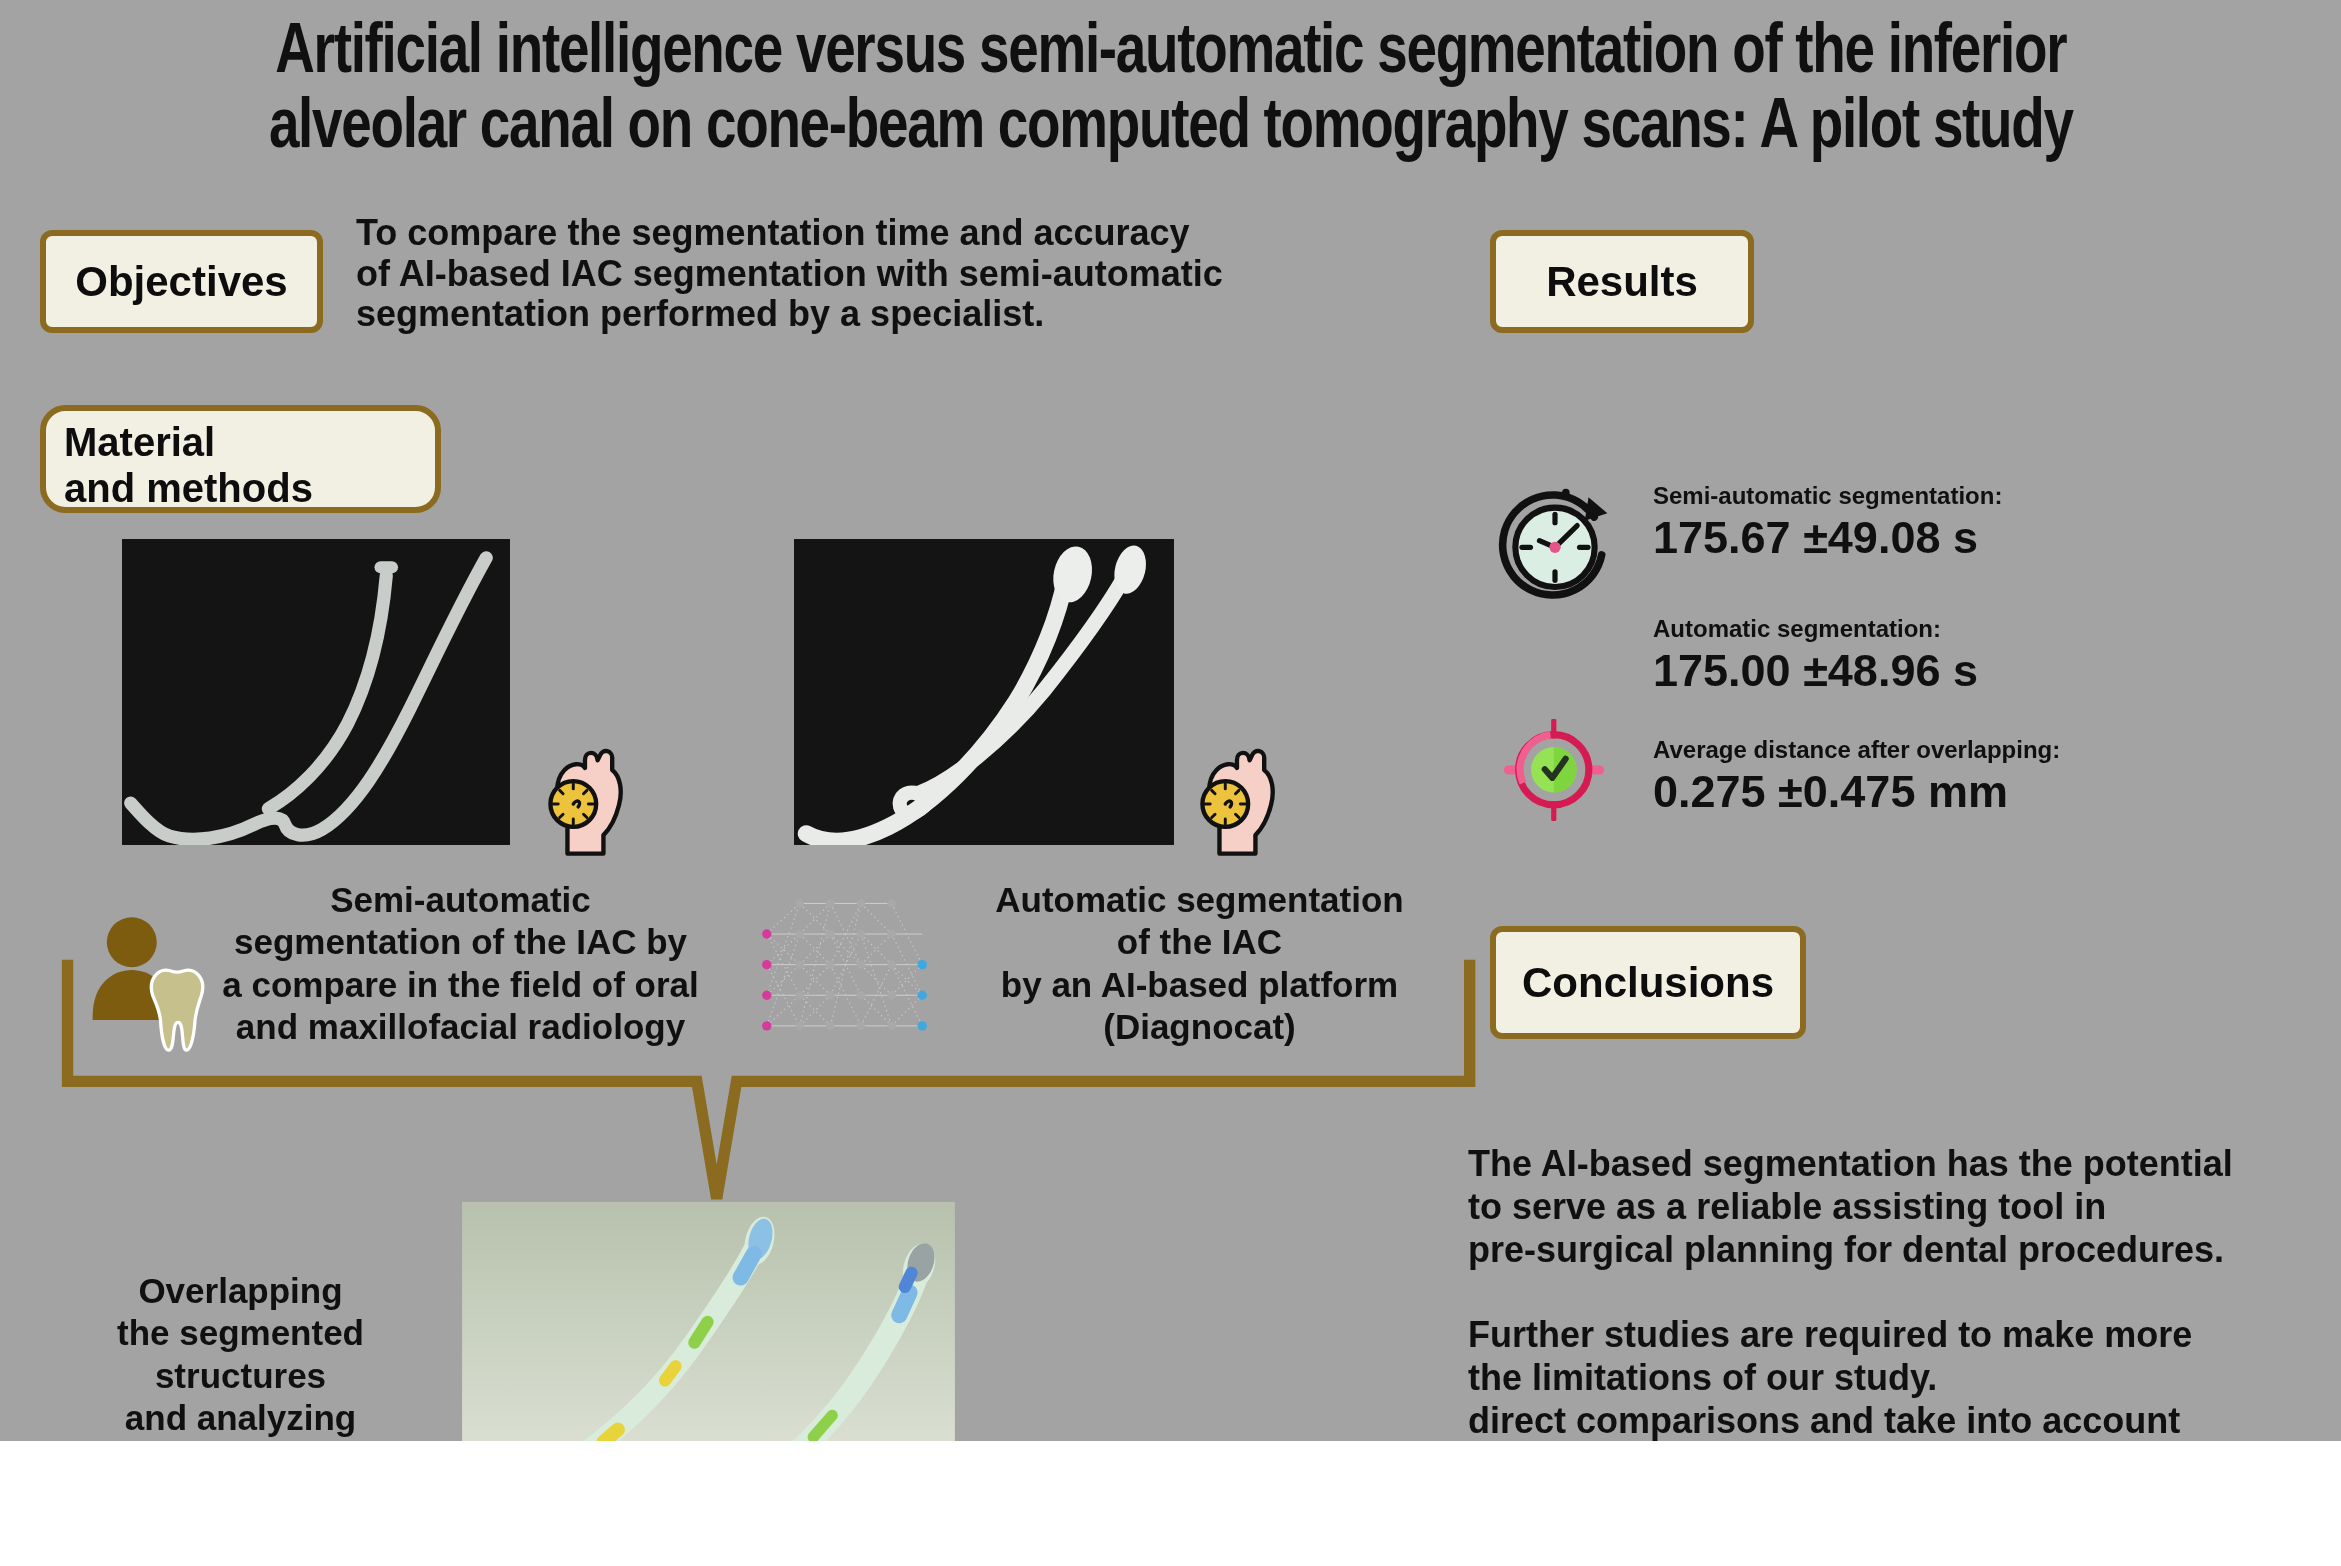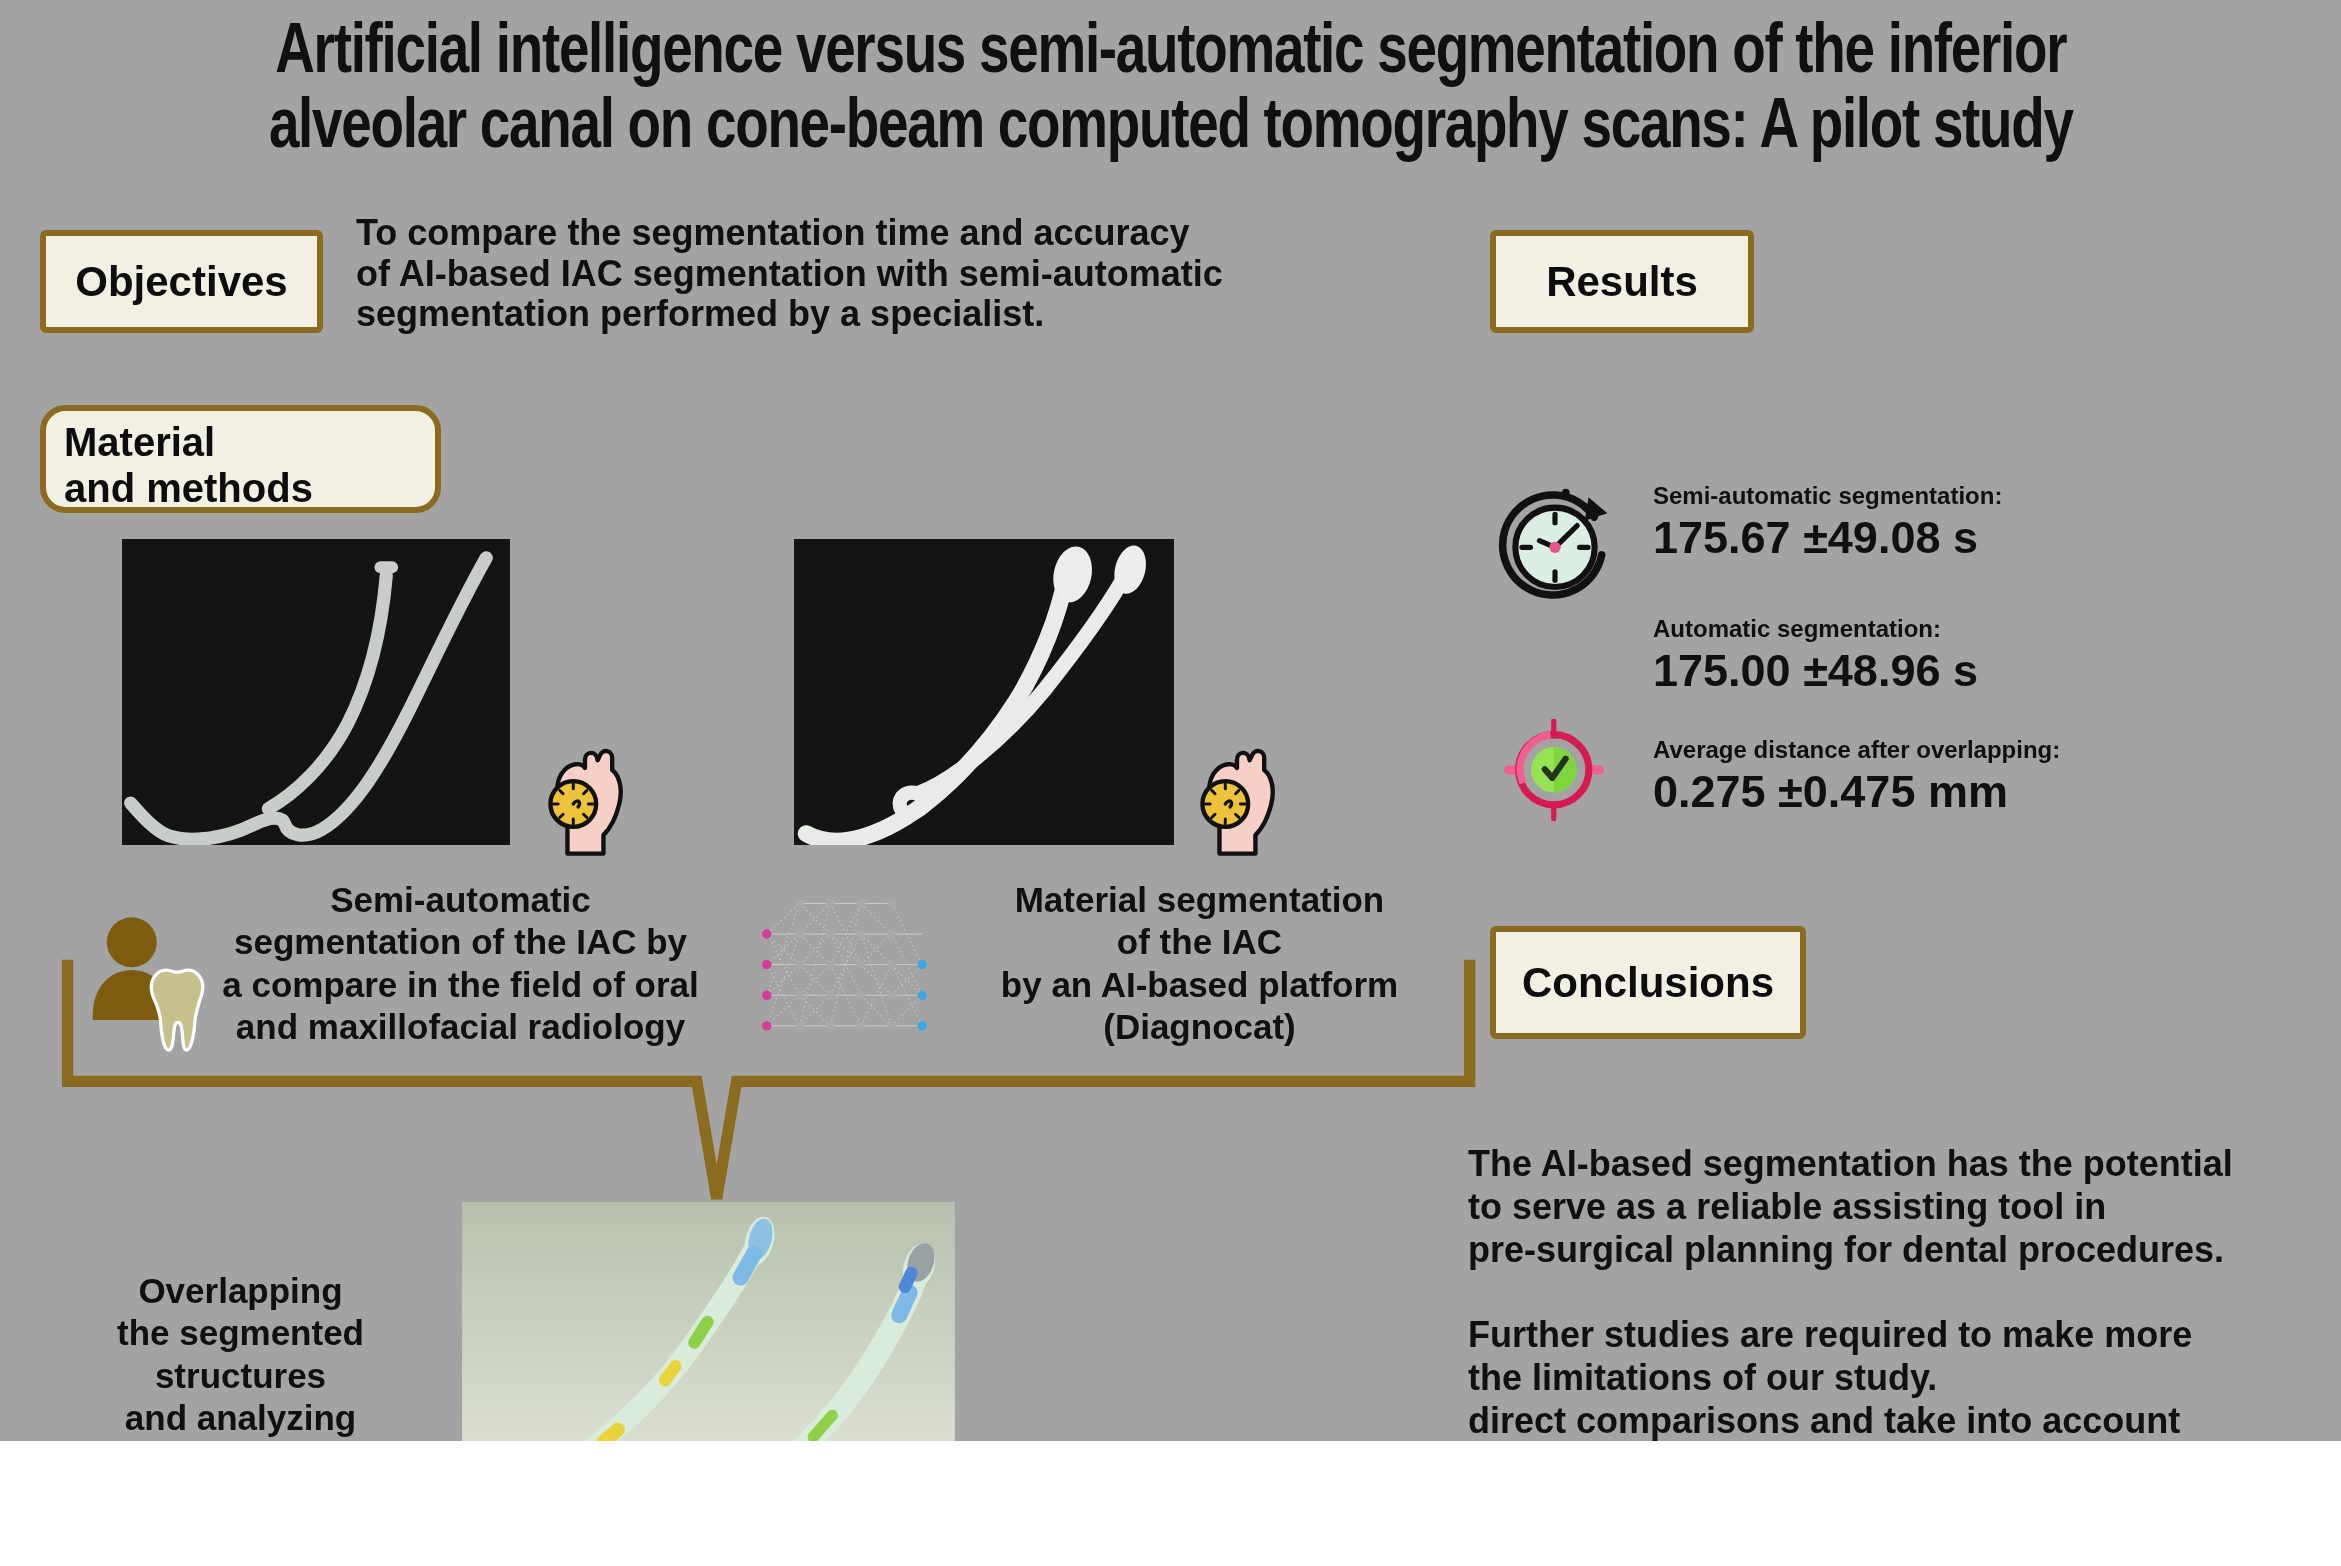--- a/index.html
+++ b/index.html
@@ -3,21 +3,21 @@
 <meta charset="utf-8">
 <style>
   html,body{margin:0;padding:0;background:#fff;}
   #canvas{position:relative;width:2342px;height:1441px;background:#a3a3a3;
           font-family:"Liberation Sans","DejaVu Sans",sans-serif;color:#101010;overflow:hidden;}
   .abs{position:absolute;}
   .nowrap{white-space:nowrap;}
   .title-wrap{left:0;top:12.3px;width:100%;text-align:center;}
   .title-inner{display:inline-block;transform:scale(0.93,1.18);transform-origin:50% 0;
                font-weight:700;font-size:59px;line-height:1.07;letter-spacing:-1.4px;}
-  .pill{background:#f2efe3;border:6.6px solid #8a6b1f;border-radius:6px;box-sizing:border-box;
+  .pill{background:#f2efe3;border:6.6px solid #8a6b1f;border-radius:12px;box-sizing:border-box;
         display:flex;align-items:center;justify-content:center;font-weight:700;font-size:42px;color:#0d0d0d;}
   .pill-multi{background:#f2efe3;border:6.6px solid #8a6b1f;border-radius:25.5px;box-sizing:border-box;
         font-weight:700;font-size:40px;line-height:1.16;color:#0d0d0d;padding:7.6px 0 0 18px;}
   .t76{font-weight:700;font-size:36px;line-height:1.13;}
   .t74c{font-weight:700;font-size:35px;line-height:1.21;text-align:center;}
   .rhead{font-weight:700;font-size:24px;line-height:1.05;}
   .rval{font-weight:700;font-size:45px;line-height:1.05;margin-top:5.7px;}
   .concl{font-weight:700;font-size:36px;line-height:1.19;}
   .ct-box{background:#141414;}
   .footer-bar{background:#b7c3c6;}
@@ -110,21 +110,21 @@
   </svg>
 
   <div class="abs t74c" style="left:175px;top:879px;width:571px;">
     <div>Semi-automatic</div>
     <div>segmentation of the IAC by</div>
     <div>a compare in the field of oral</div>
     <div>and maxillofacial radiology</div>
   </div>
 
   <div class="abs t74c" style="left:940px;top:879px;width:519px;">
-    <div>Material segmentation</div>
+    <div>Automatic segmentation</div>
     <div>of the IAC</div>
     <div>by an AI-based platform</div>
     <div>(Diagnocat)</div>
   </div>
 
   <svg class="abs" style="left:87px;top:916px;" width="132" height="142" viewBox="0 0 280 300">
     <g>
       <circle cx="95" cy="55" r="53" fill="#7d5c10"></circle>
       <path d="M12 212 C 12 142, 56 114, 95 114 C 134 114, 178 142, 178 212 L 178 220 L 12 220 Z" fill="#7d5c10"></path>
     </g>

